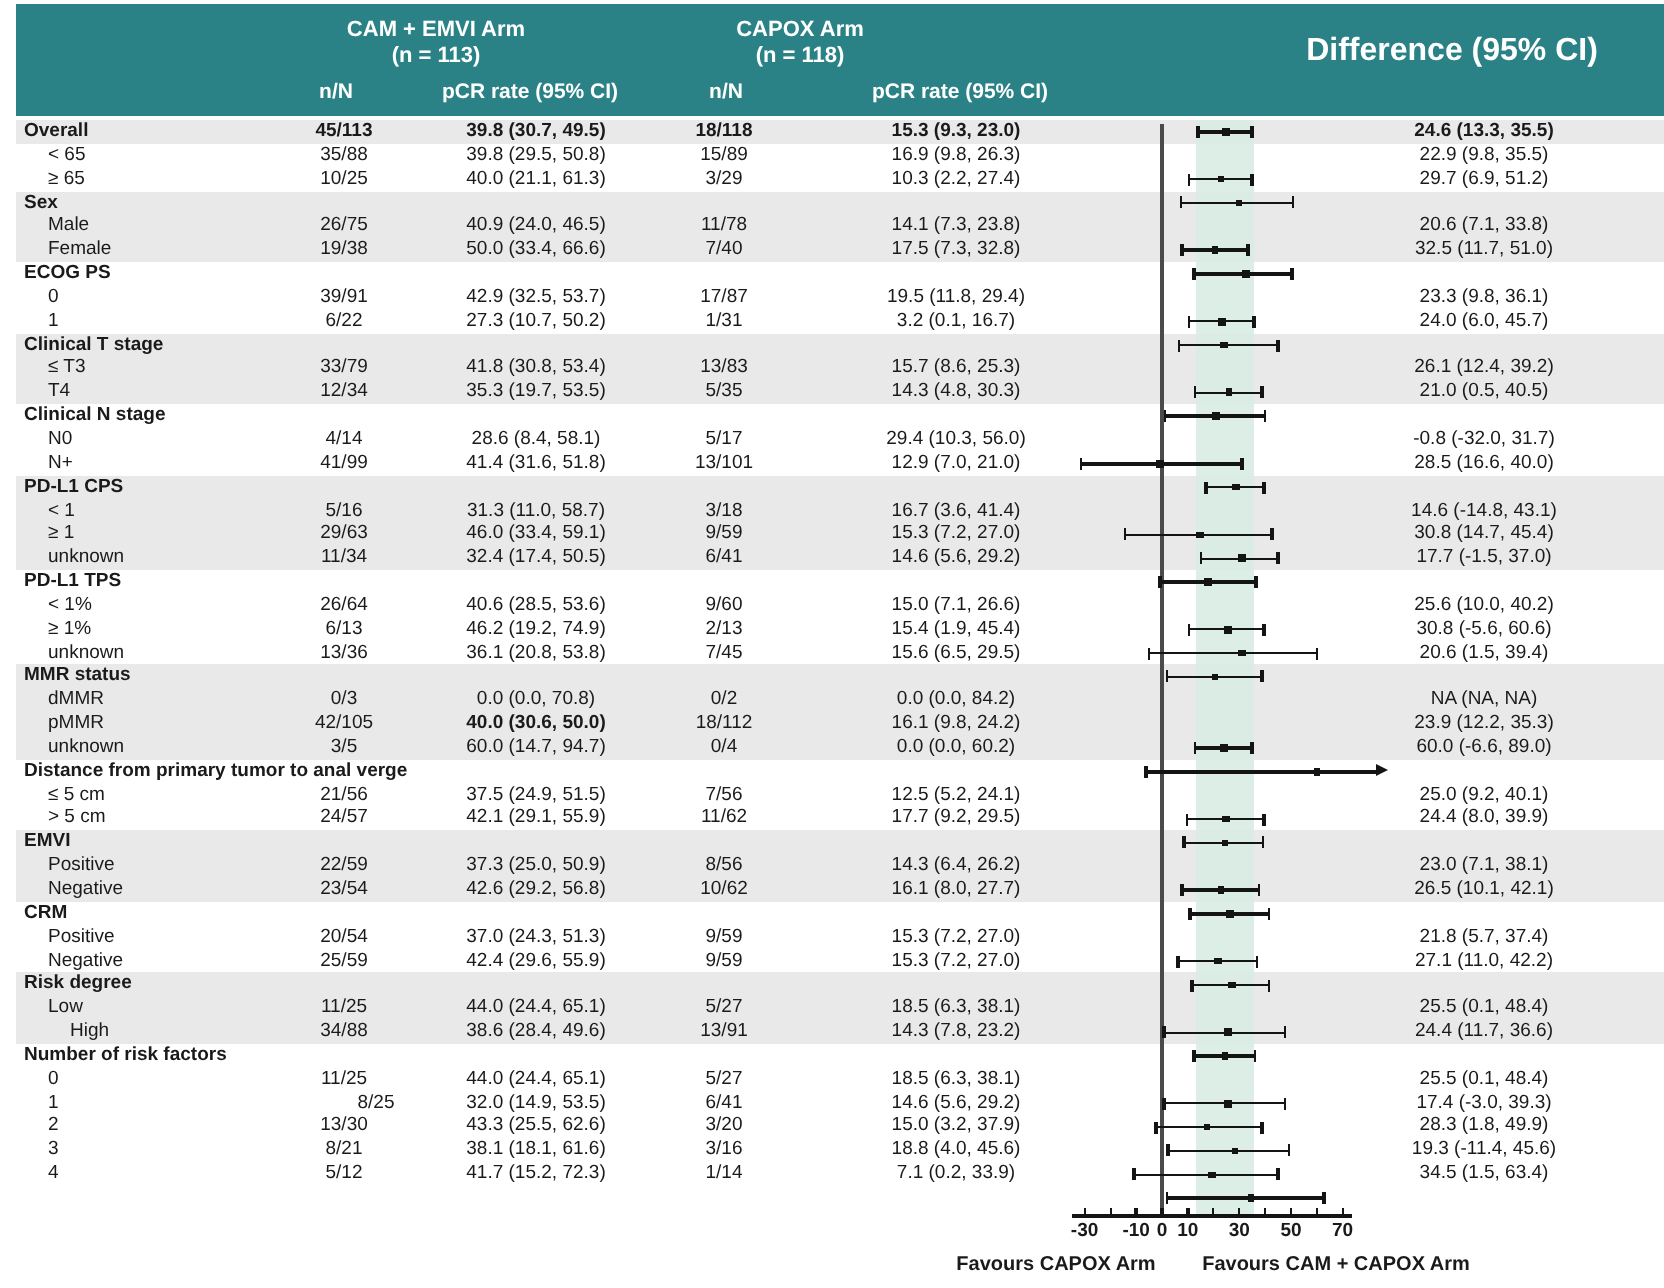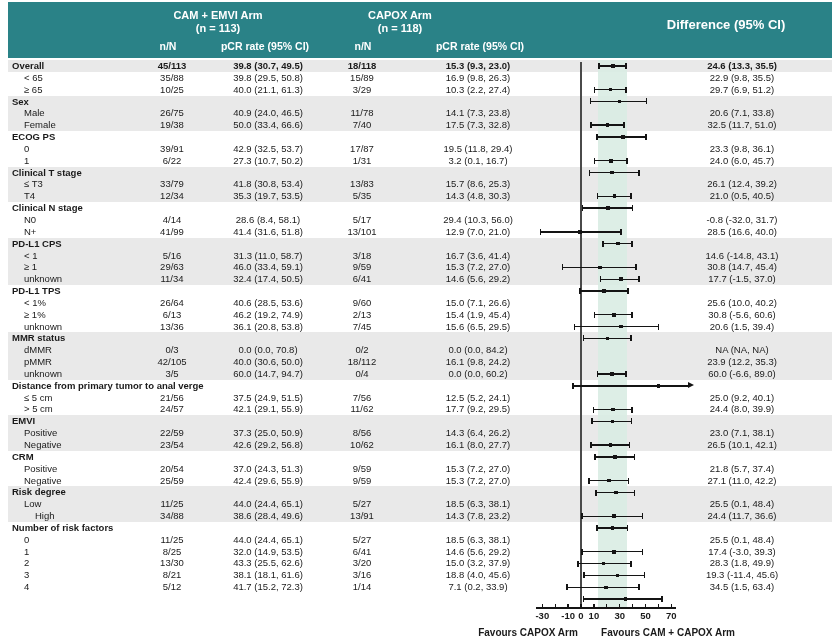--- a/index.html
+++ b/index.html
@@ -10,21 +10,21 @@
   .fig { position:absolute; inset:0; }
   
   .hdr {
     position:absolute; left:8px; top:2px; width:824px; height:56px;
     background:#2a8287; color:#ffffff; font-weight:bold;
   }
   .hdr span { position:absolute; transform:translateX(-50%); white-space:nowrap; }
   .arm-title { font-size:11px; top:7px; }
   .arm-n     { font-size:11px; top:20px; }
   .col-h     { font-size:10.5px; top:38px; }
-  .diff-h    { font-size:13px; top:15px; }
+  .diff-h    { font-size:16px; top:15px; }
   
   .rows { position:absolute; left:8px; top:60px; width:824px; }
   .row { position:relative; height:11.85px; }
   .row.shade { background:#e9e9e9; }
   .cell {
     position:absolute; top:0; font-size:9.5px; line-height:11.85px;
     white-space:nowrap;
   }
   .ctr { text-align:center; }
   .b { font-weight:bold; }
@@ -227,21 +227,21 @@
         <span class="cell" style="left: 16px;">dMMR</span>
         <span class="cell ctr" style="left: 132px; width: 64px;">0/3</span>
         <span class="cell ctr" style="left: 192px; width: 136px;">0.0 (0.0, 70.8)</span>
         <span class="cell ctr" style="left: 322px; width: 64px;">0/2</span>
         <span class="cell ctr" style="left: 402px; width: 136px;">0.0 (0.0, 84.2)</span>
         <span class="cell ctr" style="left: 674px; width: 120px;">NA (NA, NA)</span>
       </div>
       <div class="row shade">
         <span class="cell" style="left: 16px;">pMMR</span>
         <span class="cell ctr" style="left: 132px; width: 64px;">42/105</span>
-        <span class="cell ctr" style="left: 192px; width: 136px;">40.0 (30.6, 50.0)</span>
+        <span class="cell ctr" style="left: 192px; width: 136px; font-weight: bold;">40.0 (30.6, 50.0)</span>
         <span class="cell ctr" style="left: 322px; width: 64px;">18/112</span>
         <span class="cell ctr" style="left: 402px; width: 136px;">16.1 (9.8, 24.2)</span>
         <span class="cell ctr" style="left: 674px; width: 120px;">23.9 (12.2, 35.3)</span>
       </div>
       <div class="row shade">
         <span class="cell" style="left: 16px;">unknown</span>
         <span class="cell ctr" style="left: 132px; width: 64px;">3/5</span>
         <span class="cell ctr" style="left: 192px; width: 136px;">60.0 (14.7, 94.7)</span>
         <span class="cell ctr" style="left: 322px; width: 64px;">0/4</span>
         <span class="cell ctr" style="left: 402px; width: 136px;">0.0 (0.0, 60.2)</span>
@@ -329,21 +329,21 @@
       <div class="row">
         <span class="cell" style="left: 16px;">0</span>
         <span class="cell ctr" style="left: 132px; width: 64px;">11/25</span>
         <span class="cell ctr" style="left: 192px; width: 136px;">44.0 (24.4, 65.1)</span>
         <span class="cell ctr" style="left: 322px; width: 64px;">5/27</span>
         <span class="cell ctr" style="left: 402px; width: 136px;">18.5 (6.3, 38.1)</span>
         <span class="cell ctr" style="left: 674px; width: 120px;">25.5 (0.1, 48.4)</span>
       </div>
       <div class="row">
         <span class="cell" style="left: 16px;">1</span>
-        <span class="cell ctr" style="left: 132px; width: 64px;">8/25</span>
+        <span class="cell ctr" style="left: 148px; width: 64px;">8/25</span>
         <span class="cell ctr" style="left: 192px; width: 136px;">32.0 (14.9, 53.5)</span>
         <span class="cell ctr" style="left: 322px; width: 64px;">6/41</span>
         <span class="cell ctr" style="left: 402px; width: 136px;">14.6 (5.6, 29.2)</span>
         <span class="cell ctr" style="left: 674px; width: 120px;">17.4 (-3.0, 39.3)</span>
       </div>
       <div class="row">
         <span class="cell" style="left: 16px;">2</span>
         <span class="cell ctr" style="left: 132px; width: 64px;">13/30</span>
         <span class="cell ctr" style="left: 192px; width: 136px;">43.3 (25.5, 62.6)</span>
         <span class="cell ctr" style="left: 322px; width: 64px;">3/20</span>

